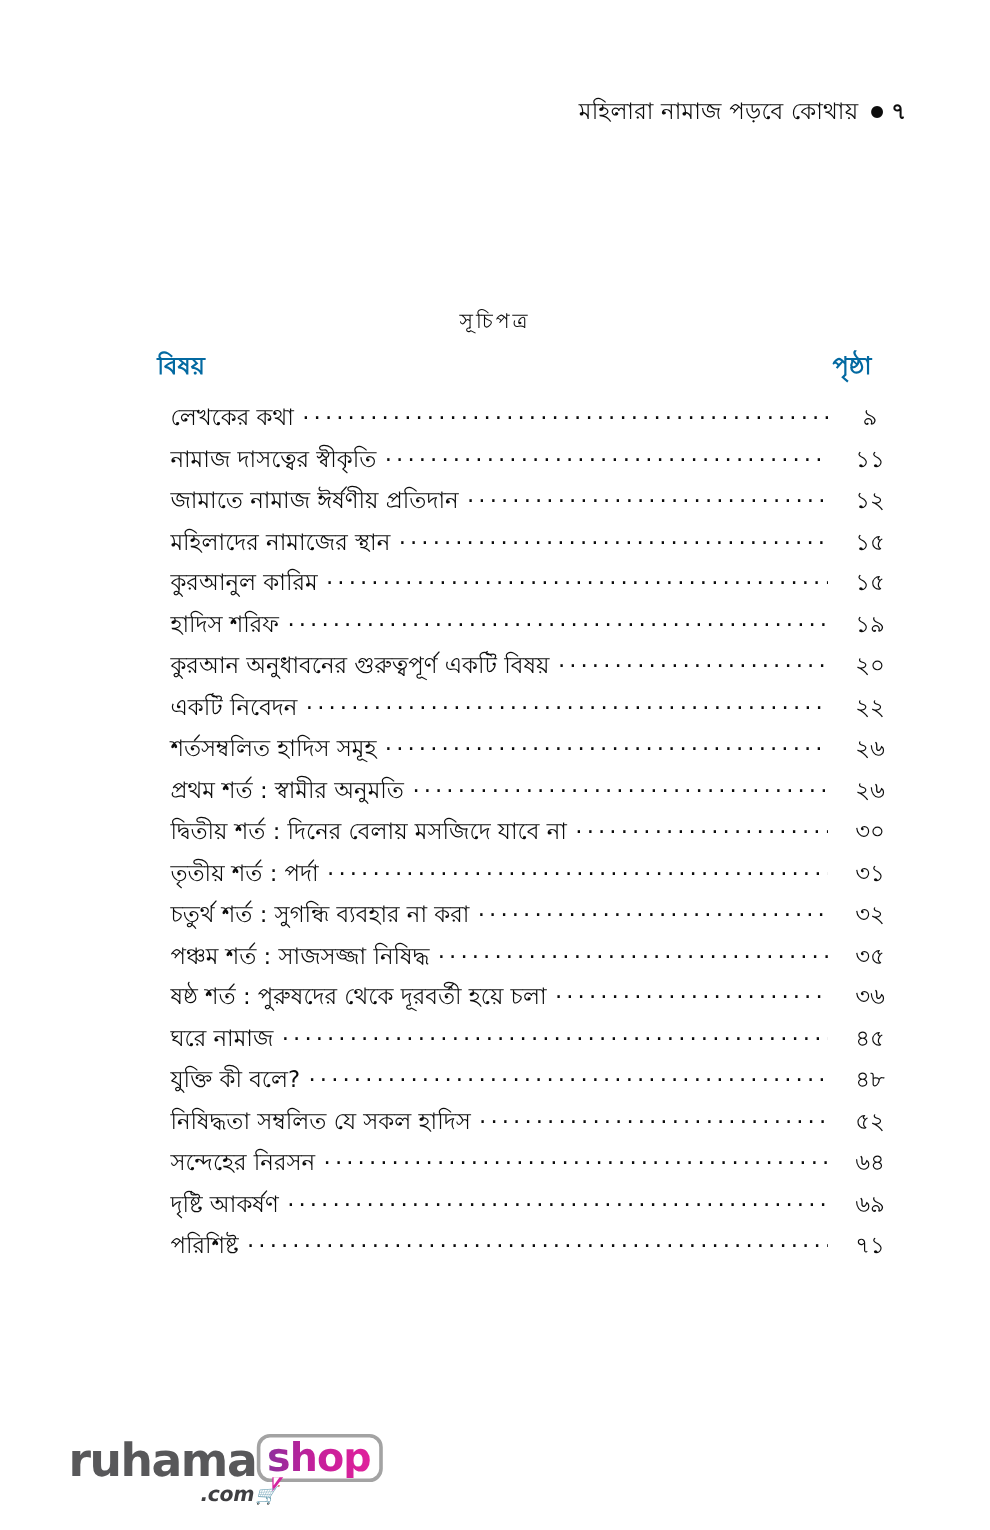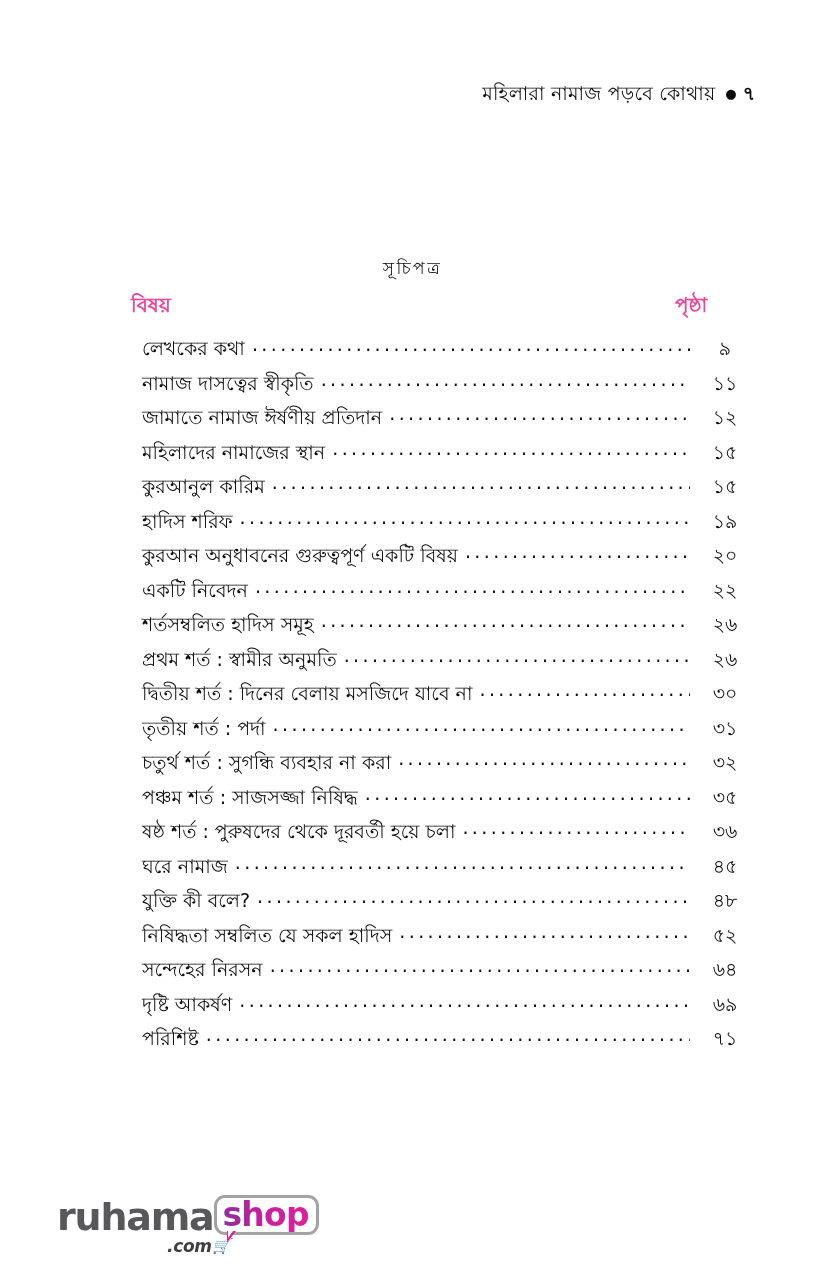--- a/index.html
+++ b/index.html
@@ -62,34 +62,34 @@
   
   .toc-head {
     position: absolute;
     top: 291px;
     left: 131px;
     width: 614px;
     height: 30px;
     font-family: "DejaVu Sans", "Liberation Sans", sans-serif;
     font-size: 20px;
     line-height: 28px;
-    color: #ec4899;
+    color: #0369a1;
   }
   .toc-head .head-subject {
     position: absolute;
     left: 0;
     top: 0;
     font-weight: 700;
   }
   .toc-head .head-page {
     position: absolute;
     right: 0;
     top: 0;
     width: 70px;
-    text-align: left;
+    text-align: center;
     font-weight: 700;
   }
 
   
   .toc-list {
     position: absolute;
     top: 334px;
     left: 142px;
     width: 614px;
   }

